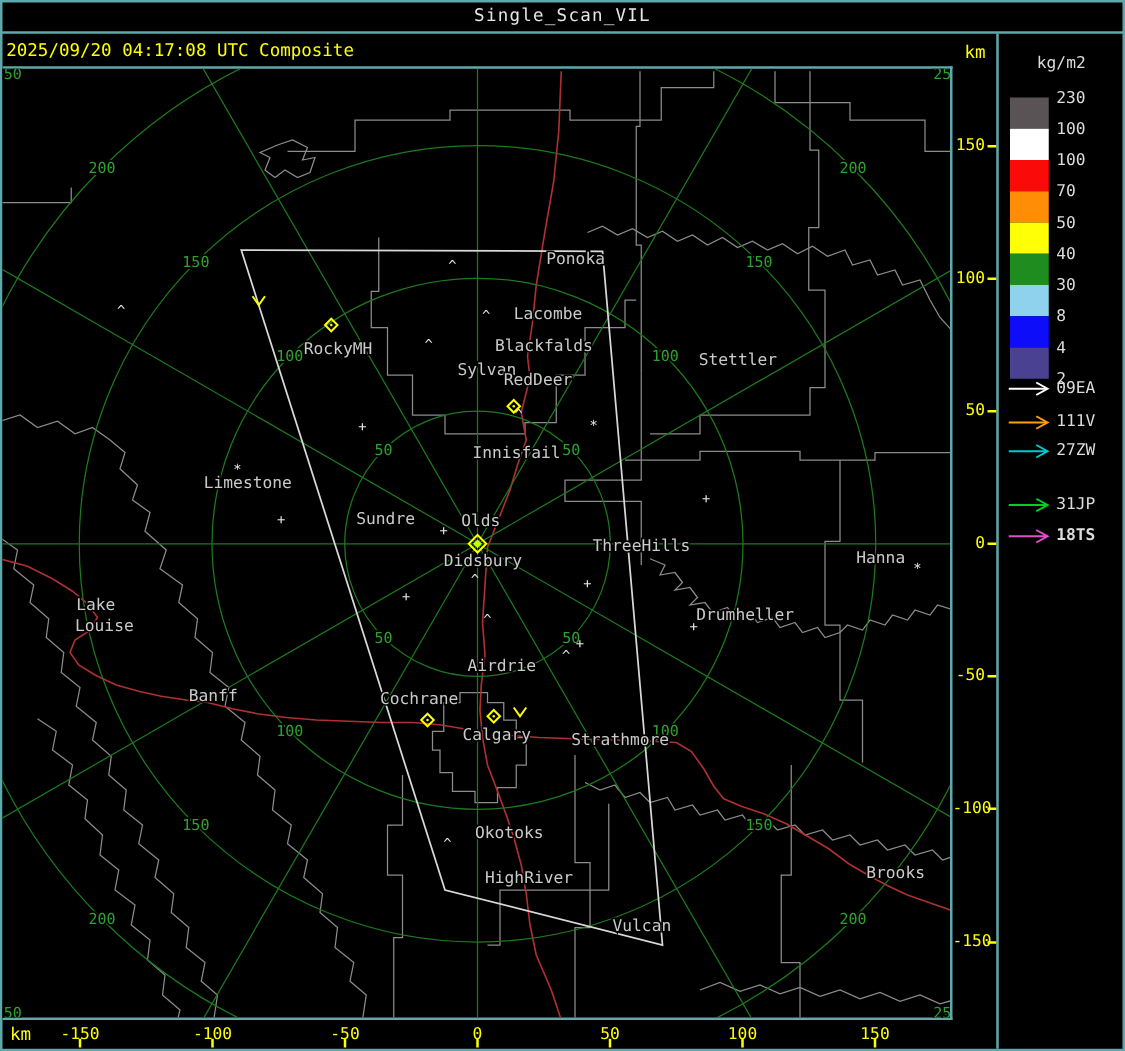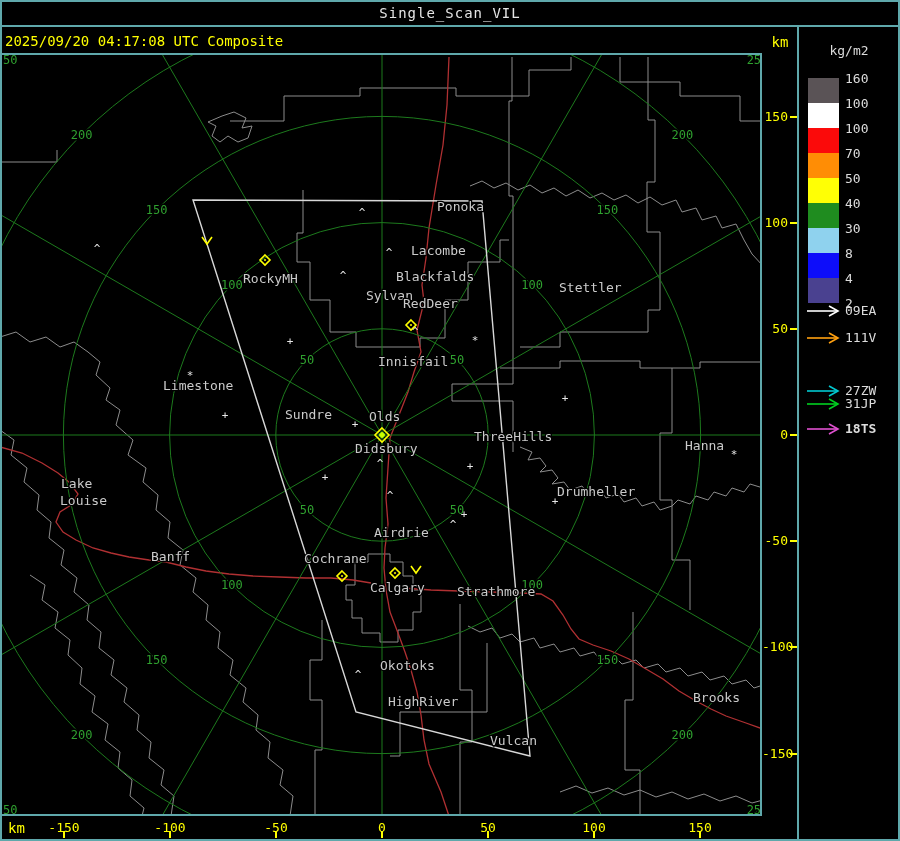--- a/index.html
+++ b/index.html
@@ -186,21 +186,21 @@
   <div id="colorbar">
       <div class="cb-box" style="top: 51px; background: rgb(90, 83, 86);"></div>
       <div class="cb-box" style="top: 76px; background: rgb(255, 255, 255);"></div>
       <div class="cb-box" style="top: 101px; background: rgb(251, 10, 10);"></div>
       <div class="cb-box" style="top: 126px; background: rgb(255, 141, 5);"></div>
       <div class="cb-box" style="top: 151px; background: rgb(255, 255, 5);"></div>
       <div class="cb-box" style="top: 176px; background: rgb(31, 140, 31);"></div>
       <div class="cb-box" style="top: 201px; background: rgb(143, 210, 238);"></div>
       <div class="cb-box" style="top: 226px; background: rgb(13, 13, 250);"></div>
       <div class="cb-box" style="top: 251px; background: rgb(74, 65, 144);"></div>
-      <div class="cb-label" style="top: 45px;">160</div>
+      <div class="cb-label" style="top: 45px;">230</div>
       <div class="cb-label" style="top: 70px;">100</div>
       <div class="cb-label" style="top: 95px;">100</div>
       <div class="cb-label" style="top: 120px;">70</div>
       <div class="cb-label" style="top: 145px;">50</div>
       <div class="cb-label" style="top: 170px;">40</div>
       <div class="cb-label" style="top: 195px;">30</div>
       <div class="cb-label" style="top: 220px;">8</div>
       <div class="cb-label" style="top: 245px;">4</div>
       <div class="cb-label" style="top: 270px;">2</div>
     </div>
@@ -212,21 +212,21 @@
         </svg>
         <span class="site-id">09EA</span>
       </div>
       <div class="site-row" style="top: 301px;">
         <svg width="36" height="12">
           <line x1="2" y1="6" x2="32" y2="6" stroke="#ffa010" stroke-width="1.6"></line>
           <polyline points="24,1 33,6 24,11" fill="none" stroke="#ffa010" stroke-width="1.6"></polyline>
         </svg>
         <span class="site-id">111V</span>
       </div>
-      <div class="site-row" style="top: 354px;">
+      <div class="site-row" style="top: 324px;">
         <svg width="36" height="12">
           <line x1="2" y1="6" x2="32" y2="6" stroke="#00c8d0" stroke-width="1.6"></line>
           <polyline points="24,1 33,6 24,11" fill="none" stroke="#00c8d0" stroke-width="1.6"></polyline>
         </svg>
         <span class="site-id">27ZW</span>
       </div>
       <div class="site-row" style="top: 366.8px;">
         <svg width="36" height="12">
           <line x1="2" y1="6" x2="32" y2="6" stroke="#00d020" stroke-width="1.6"></line>
           <polyline points="24,1 33,6 24,11" fill="none" stroke="#00d020" stroke-width="1.6"></polyline>

